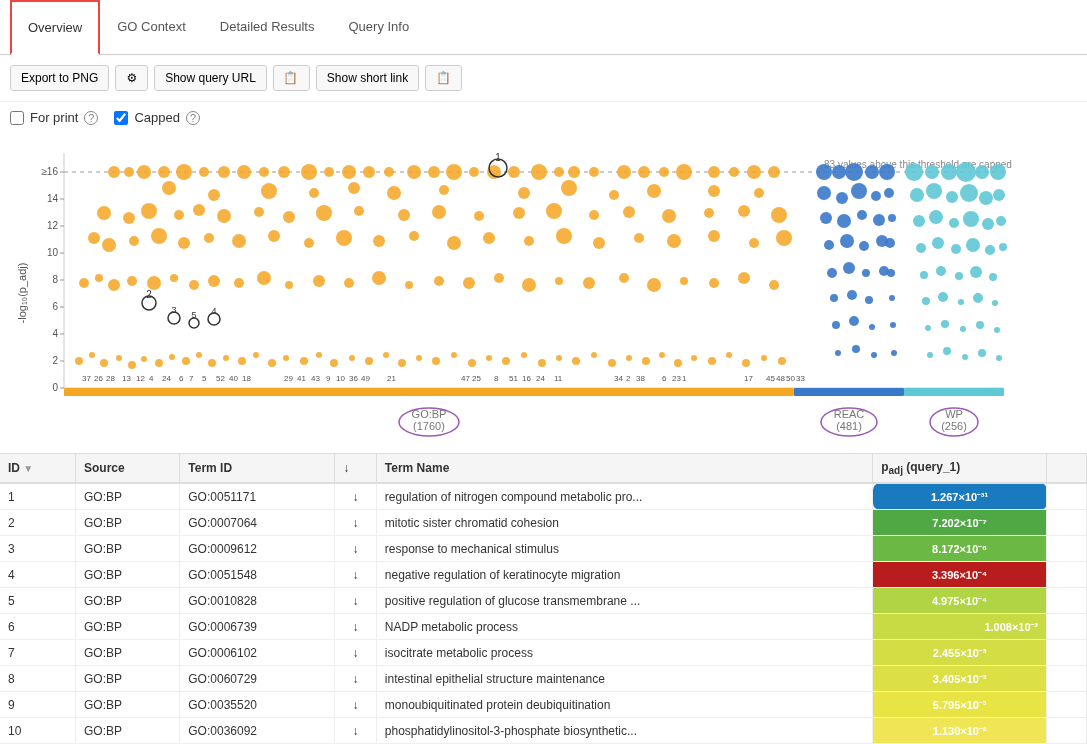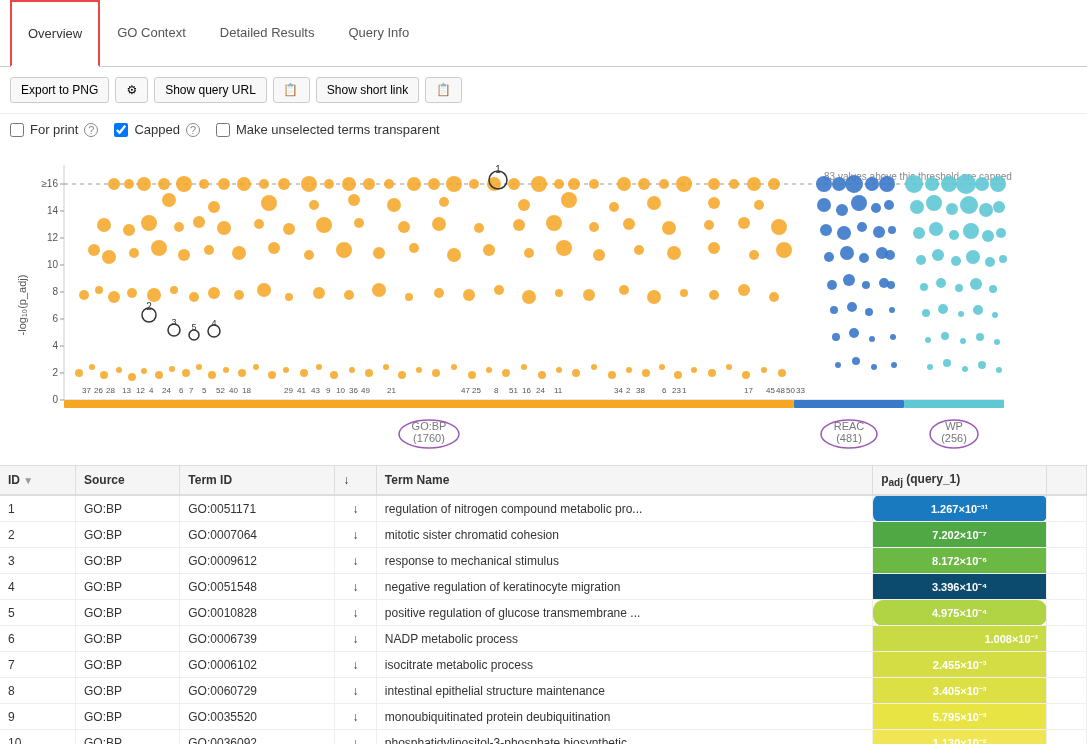--- a/index.html
+++ b/index.html
@@ -1,20 +1,20 @@
 <!DOCTYPE html>
 <html><head>
   <meta charset="utf-8">
   <style>
     * { box-sizing: border-box; margin: 0; padding: 0; }
     body { font-family: Arial, sans-serif; font-size: 13px; background: #fff; color: #333; width: 1087px; }
 
     
     .tabs { display: flex; border-bottom: 1px solid #ccc; padding: 0 10px; }
-    .tab { padding: 24px 16px; cursor: pointer; font-size: 13px; border: 1px solid transparent; margin-bottom: -1px; }
+    .tab { padding: 18px 16px; cursor: pointer; font-size: 13px; border: 1px solid transparent; margin-bottom: -1px; }
     .tab.active { border: 2px solid #e44; border-bottom: 2px solid #fff; color: #333; font-weight: normal; }
     .tab:not(.active) { color: #555; }
 
     
     .toolbar { display: flex; align-items: center; padding: 10px 10px; gap: 6px; border-bottom: 1px solid #eee; }
     .btn { padding: 5px 10px; border: 1px solid #ccc; background: #f8f8f8; border-radius: 3px; cursor: pointer; font-size: 12px; display: flex; align-items: center; gap: 4px; }
 
     
     .options { padding: 8px 10px; display: flex; gap: 16px; }
     .option-row { display: flex; align-items: center; gap: 6px; font-size: 13px; }
@@ -66,24 +66,20 @@
 <div class="options">
   <div class="option-row">
     <input type="checkbox" id="forprint" style="">
     <label for="forprint">For print</label>
     <span class="help-icon">?</span>
   </div>
   <div class="option-row">
     <input type="checkbox" id="capped" checked="" style="">
     <label for="capped">Capped</label>
     <span class="help-icon">?</span>
-  </div>
-  <div class="option-row">
-    <input type="checkbox" id="transparent" style="">
-    <label for="transparent">Make unselected terms transparent</label>
   </div>
 </div>
 
 <div class="chart-container">
   <svg width="1060" height="310" style="display:block; margin: 0 auto;">
 
     <text x="12" y="160" font-size="11" fill="#555" transform="rotate(-90,12,160)" text-anchor="middle">-log₁₀(p_adj)</text>
 
     <line x1="50" y1="20" x2="50" y2="255" stroke="#ccc" stroke-width="1"></line>
 
@@ -475,30 +471,30 @@
     <td>response to mechanical stimulus</td>
     <td style="background:#6cb844;color:#fff;font-size:11px;text-align:center;font-weight:bold;">8.172×10⁻⁶</td>
     <td style="width:40px;"></td>
   </tr>
         <tr>
     <td>4</td>
     <td>GO:BP</td>
     <td>GO:0051548</td>
     <td style="text-align:center;cursor:pointer;">↓</td>
     <td>negative regulation of keratinocyte migration</td>
-    <td style="background:#0c4a6e;color:#fff;font-size:11px;text-align:center;font-weight:bold;">3.396×10⁻⁴</td>
+    <td style="background:#b91c1c;color:#fff;font-size:11px;text-align:center;font-weight:bold;">3.396×10⁻⁴</td>
     <td style="width:40px;"></td>
   </tr>
         <tr>
     <td>5</td>
     <td>GO:BP</td>
     <td>GO:0010828</td>
     <td style="text-align:center;cursor:pointer;">↓</td>
     <td>positive regulation of glucose transmembrane ...</td>
-    <td style="background:#b0d444;color:#fff;font-size:11px;text-align:center;font-weight:bold;border-radius:10px;">4.975×10⁻⁴</td>
+    <td style="background:#b0d444;color:#fff;font-size:11px;text-align:center;font-weight:bold;">4.975×10⁻⁴</td>
     <td style="width:40px;"></td>
   </tr>
         <tr>
     <td>6</td>
     <td>GO:BP</td>
     <td>GO:0006739</td>
     <td style="text-align:center;cursor:pointer;">↓</td>
     <td>NADP metabolic process</td>
     <td style="background:#c8da44;color:#fff;font-size:11px;text-align:right;font-weight:bold;">1.008×10⁻³</td>
     <td style="width:40px;"></td>

